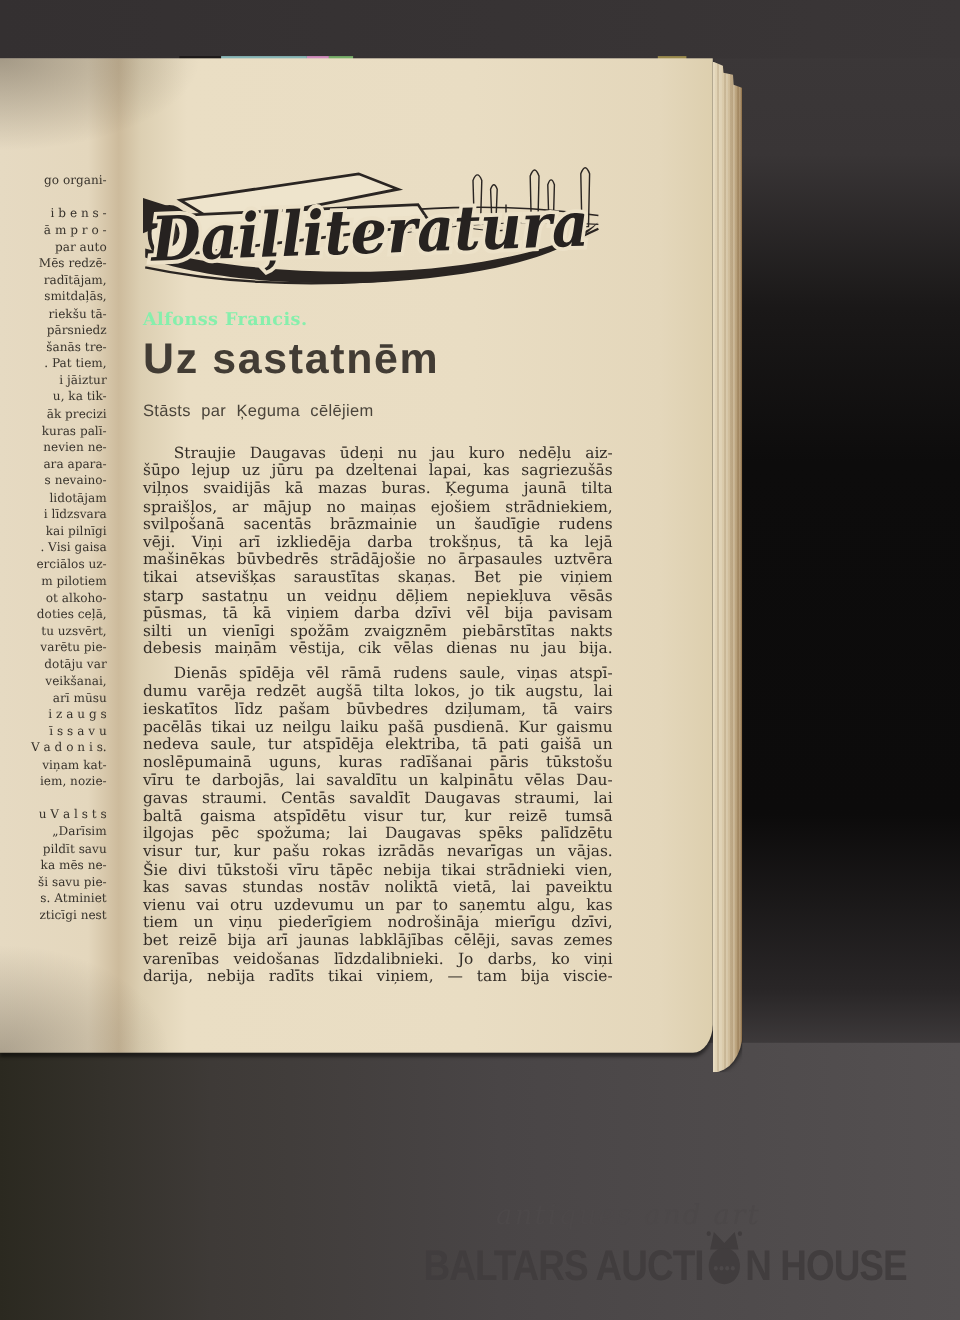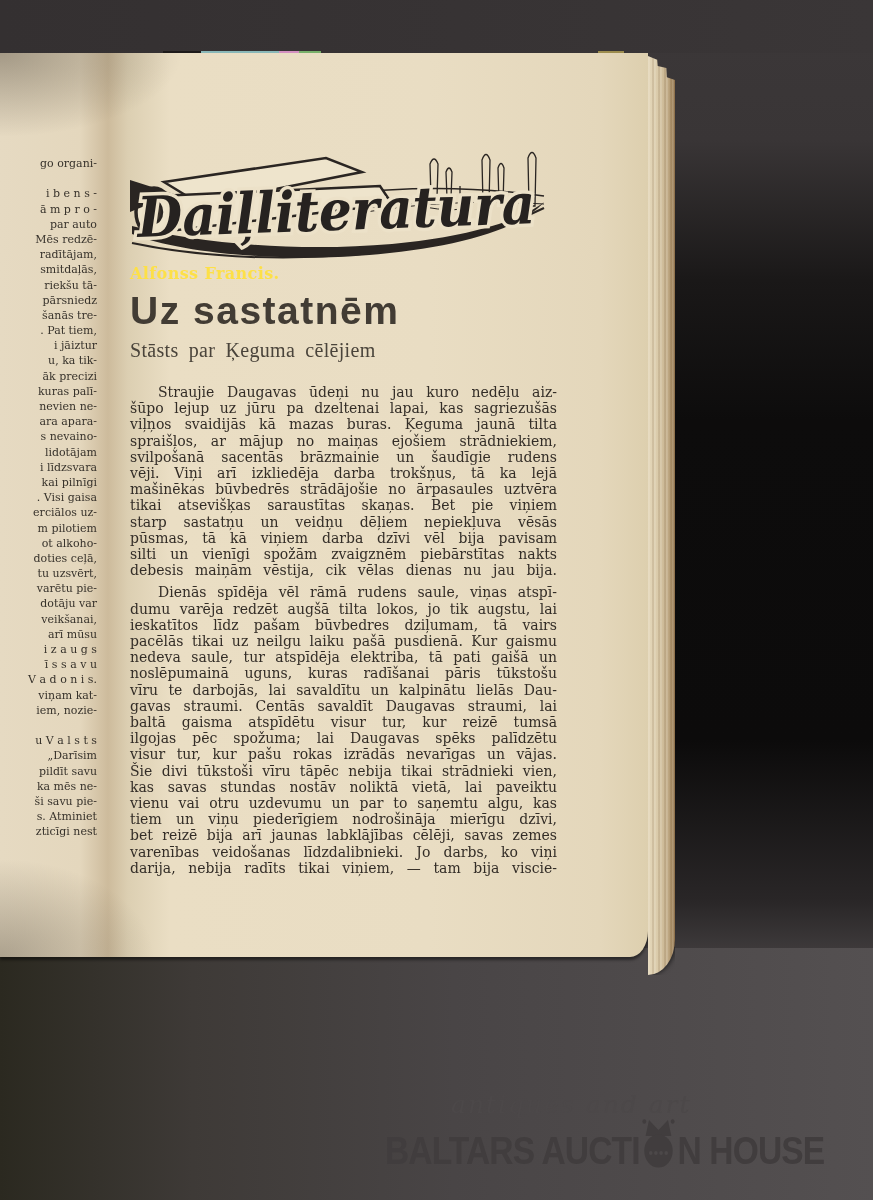--- a/index.html
+++ b/index.html
@@ -52,28 +52,28 @@
   }
   
   .left-col{
     position:absolute; left:0; top:156px; width:97px;
     font-size:11px; color:#37322b; text-align:right; z-index:3;
   }
   .left-col .line{height:15.2px; line-height:15.2px; white-space:nowrap; overflow:visible;}
   
   .main-col{position:absolute; left:130px; top:146px; width:427px; z-index:3; color:#2f2a25;}
   .logo{display:block; width:416px; height:116px;}
-  .author{margin-top:2px; font-size:16px; font-weight:bold; letter-spacing:.4px; color:#fde047;}
+  .author{margin-top:18px; font-size:16px; font-weight:bold; letter-spacing:.4px; color:#86efac;}
   .title{
     margin-top:6px; font-family:"Liberation Sans", sans-serif; font-weight:700;
     font-size:39px; letter-spacing:1.5px; color:#423c34; line-height:44px;
   }
   .subtitle{
-    margin-top:6px; font-family:Liberation Serif, serif;
-    font-size:20px; word-spacing:5px; letter-spacing:.3px; color:#4a443b;
+    margin-top:16px; font-family:Liberation Sans, sans-serif;
+    font-size:15px; word-spacing:5px; letter-spacing:.3px; color:#4a443b;
   }
   .para{margin-top:22px; font-size:14px; color:#332d27;}
   .para + .para{margin-top:6px;}
   .para .line{
     line-height:16.2px; text-align:justify; text-align-last:justify;
   }
   .para .line:first-child{padding-left:28px;}
   
   .watermark{position:absolute; left:385px; top:1090px; z-index:5;}
   .wm-tagline{
@@ -205,21 +205,21 @@
         <div class="line">debesis maiņām vēstija, cik vēlas dienas nu jau bija.</div>
       </div>
 
     <div class="para">
         <div class="line">Dienās spīdēja vēl rāmā rudens saule, viņas atspī-</div>
         <div class="line">dumu varēja redzēt augšā tilta lokos, jo tik augstu, lai</div>
         <div class="line">ieskatītos līdz pašam būvbedres dziļumam, tā vairs</div>
         <div class="line">pacēlās tikai uz neilgu laiku pašā pusdienā. Kur gaismu</div>
         <div class="line">nedeva saule, tur atspīdēja elektriba, tā pati gaišā un</div>
         <div class="line">noslēpumainā uguns, kuras radīšanai pāris tūkstošu</div>
-        <div class="line">vīru te darbojās, lai savaldītu un kalpinātu lielās Dau-</div>
+        <div class="line">vīru te darbojās, lai savaldītu un kalpinātu vēlas Dau-</div>
         <div class="line">gavas straumi. Centās savaldīt Daugavas straumi, lai</div>
         <div class="line">baltā gaisma atspīdētu visur tur, kur reizē tumsā</div>
         <div class="line">ilgojas pēc spožuma; lai Daugavas spēks palīdzētu</div>
         <div class="line">visur tur, kur pašu rokas izrādās nevarīgas un vājas.</div>
         <div class="line">Šie divi tūkstoši vīru tāpēc nebija tikai strādnieki vien,</div>
         <div class="line">kas savas stundas nostāv noliktā vietā, lai paveiktu</div>
         <div class="line">vienu vai otru uzdevumu un par to saņemtu algu, kas</div>
         <div class="line">tiem un viņu piederīgiem nodrošināja mierīgu dzīvi,</div>
         <div class="line">bet reizē bija arī jaunas labklājības cēlēji, savas zemes</div>
         <div class="line">varenības veidošanas līdzdalibnieki. Jo darbs, ko viņi</div>

